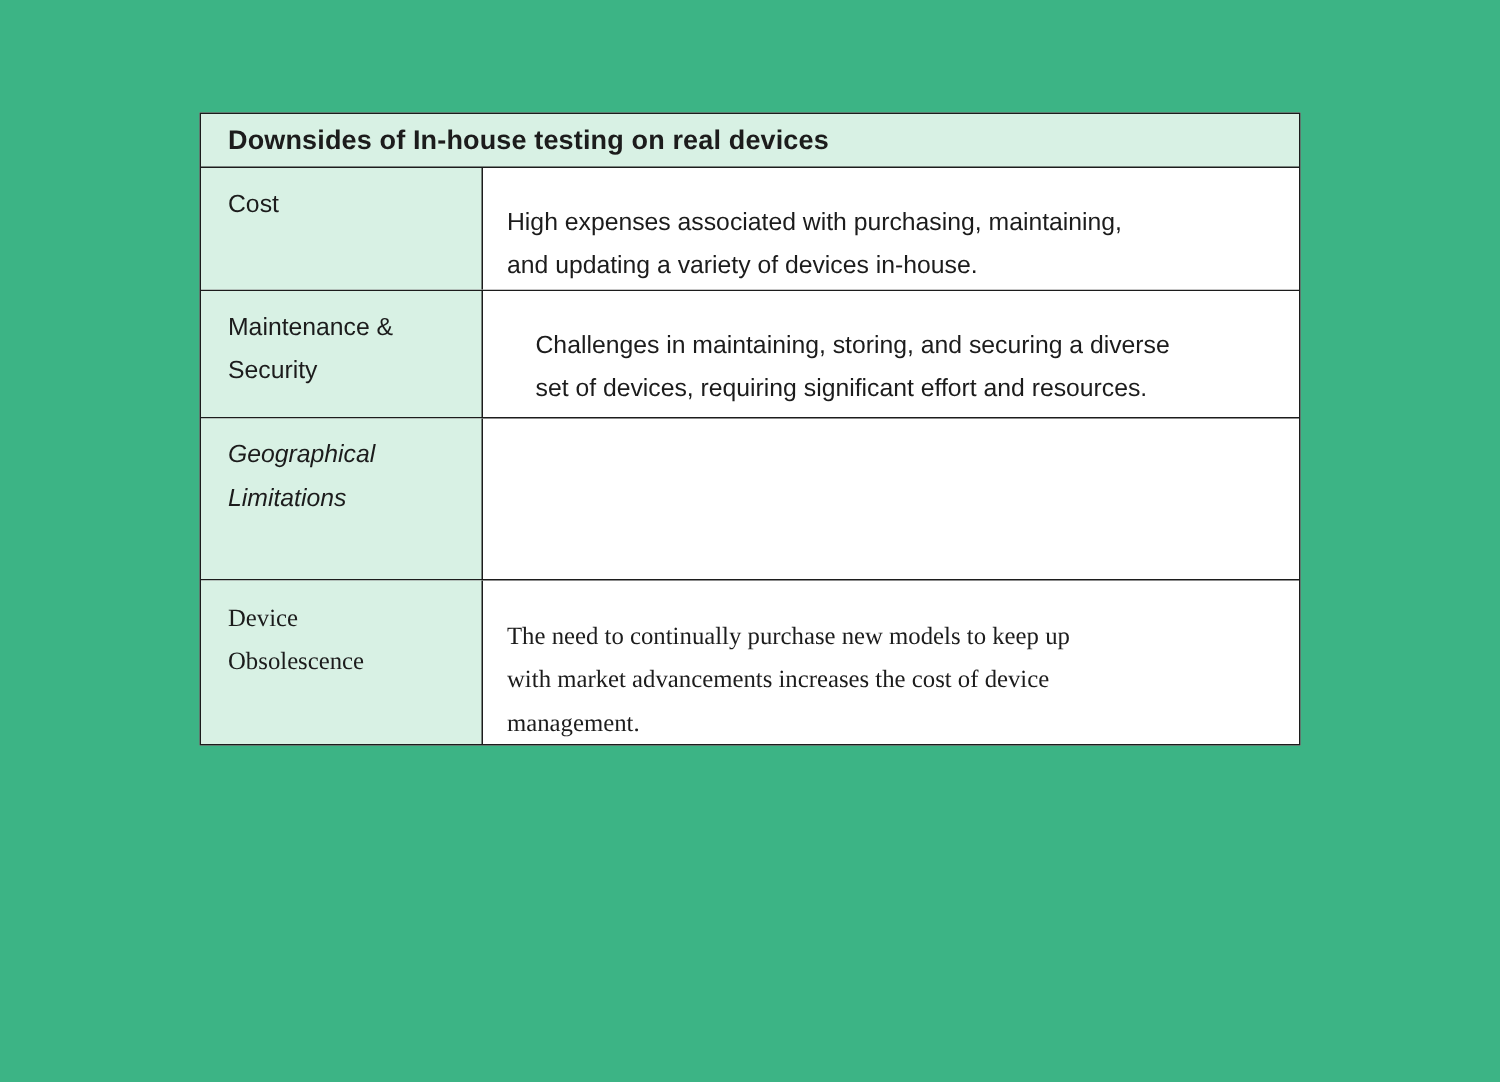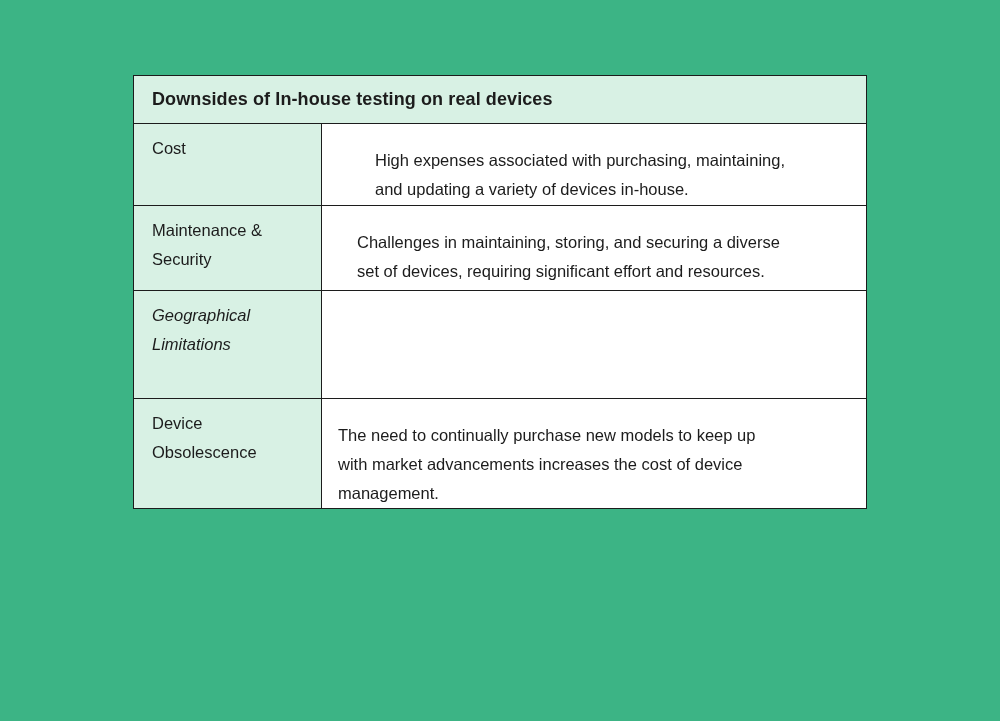--- a/index.html
+++ b/index.html
@@ -22,42 +22,42 @@
   }
   .table-wrap {
     position: absolute;
     left: 133px;
     top: 75px;
     width: 734px;
     border: 1.5px solid var(--border);
     background: var(--body-bg);
   }
   .table-header {
-    height: 48px;
+    height: 36px;
     background: var(--cell-green);
     border-bottom: 1px solid var(--border);
     display: flex;
     align-items: center;
     padding: 0 18px;
   }
   .table-title {
     font-size: 18px;
     font-weight: bold;
     letter-spacing: 0.1px;
   }
   .row {
     display: grid;
     grid-template-columns: 188px 1fr;
     border-bottom: 1px solid var(--border);
   }
   .row:last-child { border-bottom: none; }
-  #rows .row:nth-child(1) { height: 82px; gap: 37px; }
+  #rows .row:nth-child(1) { height: 82px; }
   #rows .row:nth-child(2) { height: 85px; gap: 19px; }
   #rows .row:nth-child(3) { height: 108px; font-style: italic; }
-  #rows .row:nth-child(4) { height: 109px; }
+  #rows .row:nth-child(4) { height: 109px; font-family: Liberation Serif, serif; }
   #rows .row:nth-child(5) { height: 136px; }
   .cell {
     font-size: 16.5px;
     line-height: 29px;
     white-space: pre-line;
     overflow: hidden;
   }
   .cell.label {
     background: var(--cell-green);
     border-right: 1px solid var(--border);

